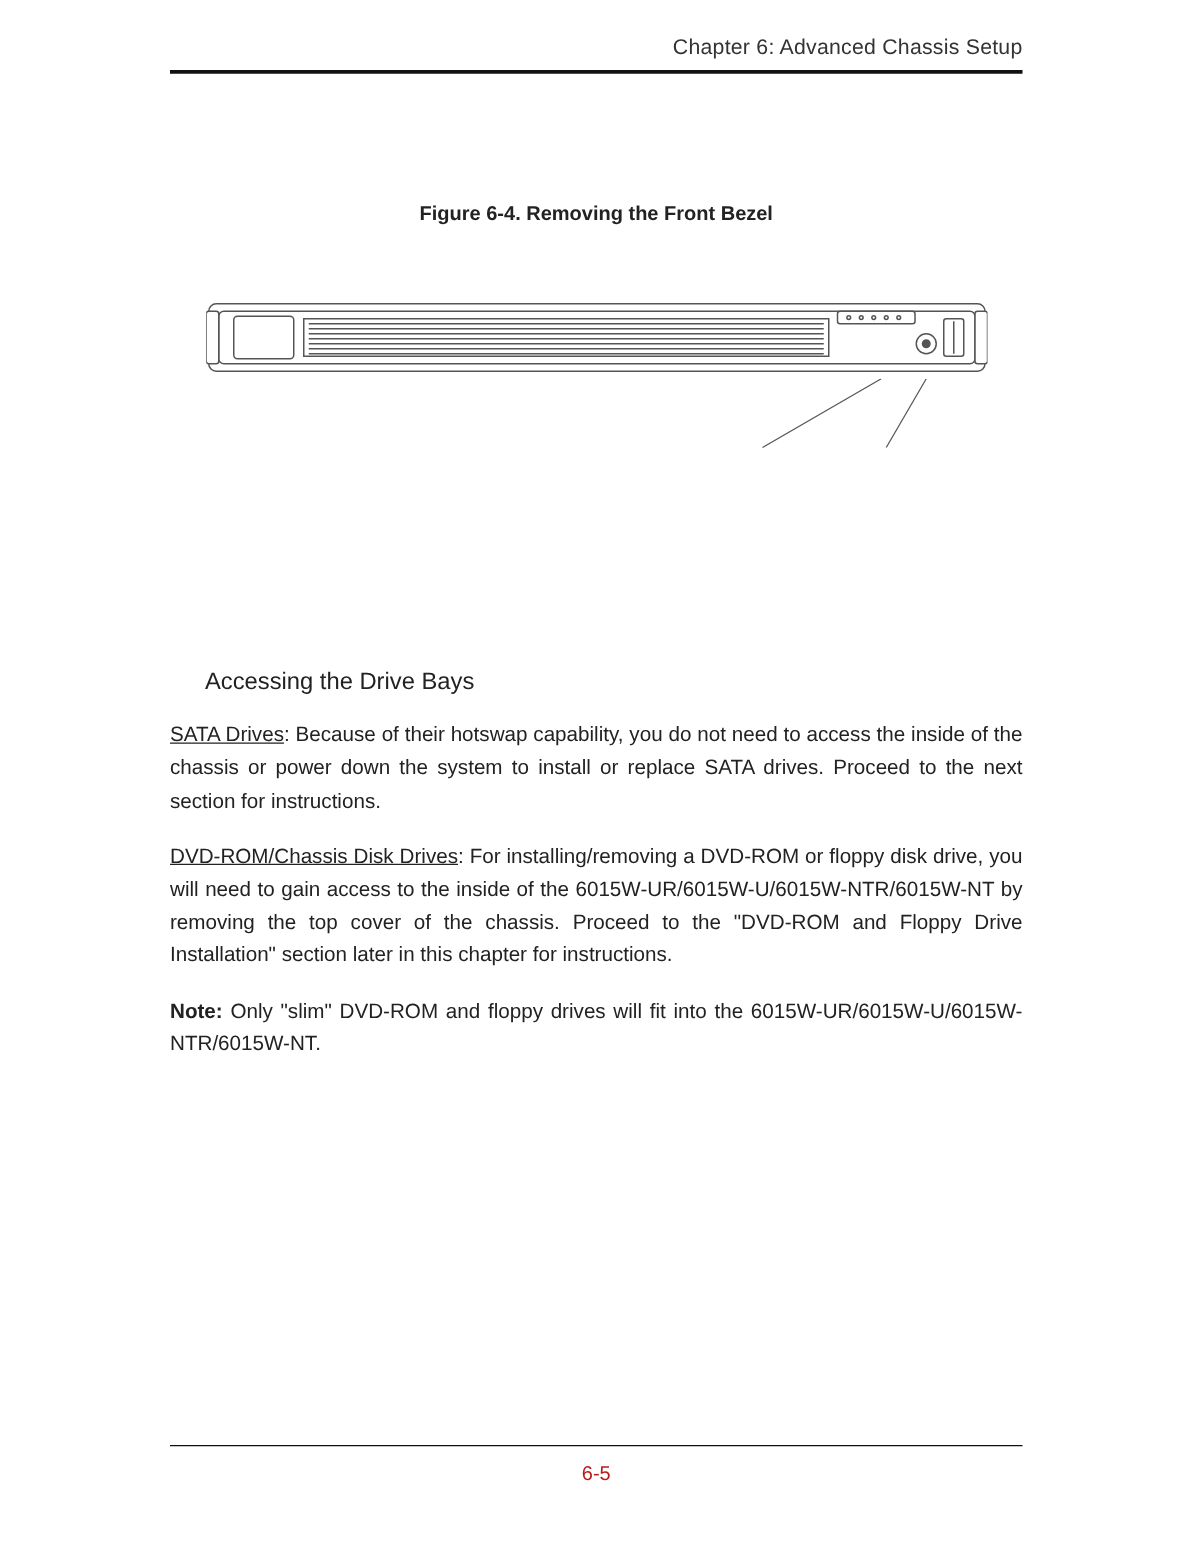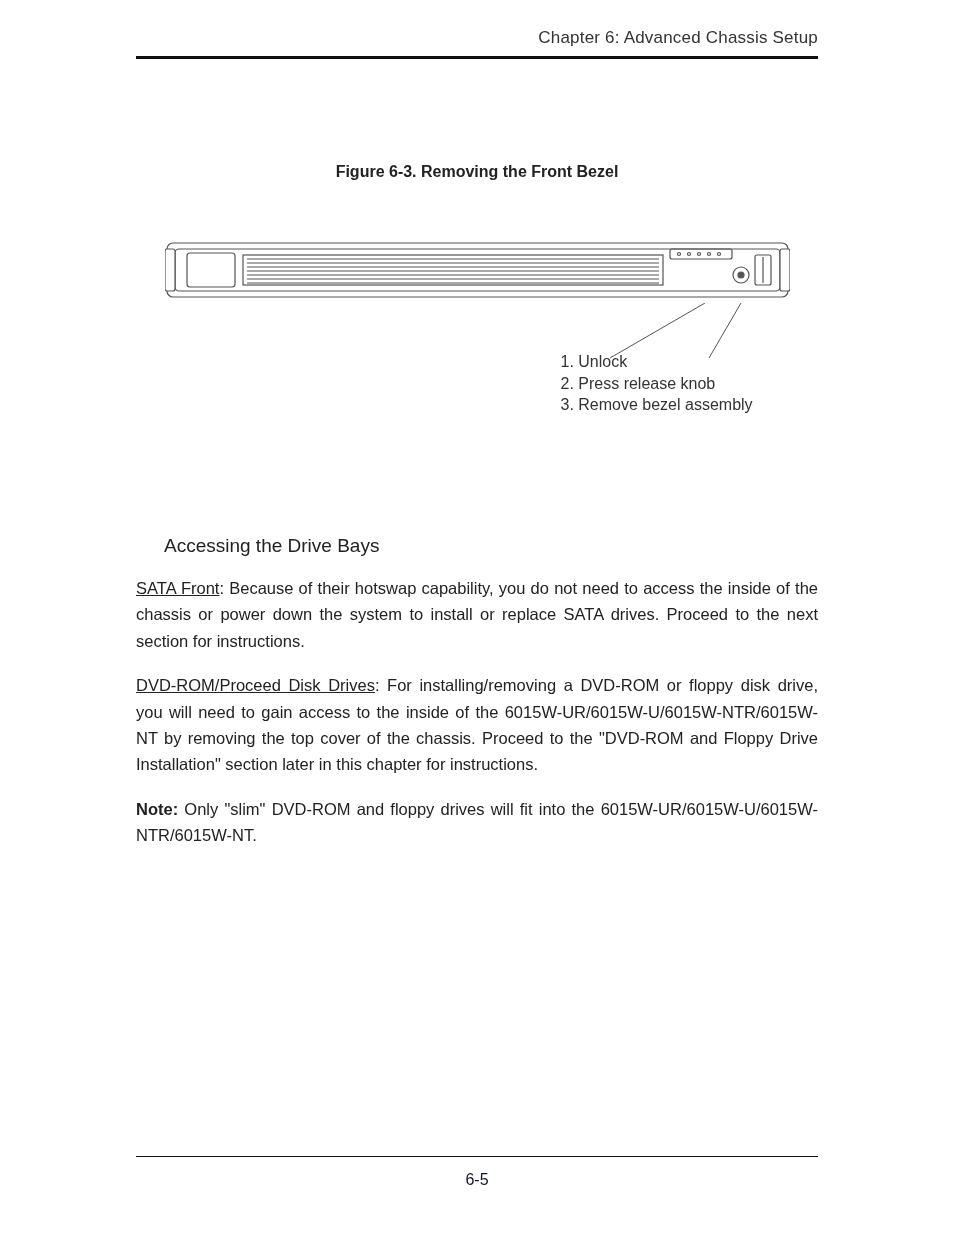--- a/index.html
+++ b/index.html
@@ -88,32 +88,32 @@
     bottom: 78px;
     border-top: 1.5px solid #111;
   }
   .page-num {
     position: absolute;
     left: 0;
     right: 0;
     bottom: 46px;
     text-align: center;
     font-size: 16px;
-    color: #0f172a;
+    color: #b91c1c;
   }
 </style>
 </head>
 <body>
 
 <div class="page">
 
   <div class="header-line">Chapter 6: Advanced Chassis Setup</div>
   <hr class="hr-thick">
 
-  <div class="figure-caption">Figure 6-3. Removing the Front Bezel</div>
+  <div class="figure-caption">Figure 6-4. Removing the Front Bezel</div>
 
   <div class="figure-wrap">
 
     <svg class="chassis-svg" viewBox="0 0 625 70">
       <g stroke="#555" stroke-width="1.2" fill="none">
 
         <rect x="2" y="8" width="621" height="54" rx="6"></rect>
         <rect x="10" y="14" width="605" height="42" rx="4"></rect>
 
         <rect x="0" y="14" width="10" height="42" rx="2" fill="#fff"></rect>
@@ -147,35 +147,30 @@
       </g>
     </svg>
 
     <svg class="callout-svg" viewBox="0 0 625 60">
       <g stroke="#555" stroke-width="1" fill="none">
         <line x1="445" y1="55" x2="540" y2="0"></line>
         <line x1="544" y1="55" x2="576" y2="0"></line>
       </g>
     </svg>
 
-    <div class="steps">
-      <div>1. Unlock</div>
-      <div>2. Press release knob</div>
-      <div>3. Remove bezel assembly</div>
-    </div>
   </div>
 
   <div class="section-title">Accessing the Drive Bays</div>
 
   <p class="body-para">
-    <span class="ul">SATA Front</span><span>: Because of their hotswap capability, you do not need to access the inside of the chassis or power down the system to install or replace SATA drives. Proceed to the next section for instructions.</span>
+    <span class="ul">SATA Drives</span><span>: Because of their hotswap capability, you do not need to access the inside of the chassis or power down the system to install or replace SATA drives. Proceed to the next section for instructions.</span>
   </p>
 
   <p class="body-para">
-    <span class="ul">DVD-ROM/Proceed Disk Drives</span><span>: For installing/removing a DVD-ROM or floppy disk drive, you will need to gain access to the inside of the 6015W-UR/6015W-U/6015W-NTR/6015W-NT by removing the top cover of the chassis. Proceed to the "DVD-ROM and Floppy Drive Installation" section later in this chapter for instructions.</span>
+    <span class="ul">DVD-ROM/Chassis Disk Drives</span><span>: For installing/removing a DVD-ROM or floppy disk drive, you will need to gain access to the inside of the 6015W-UR/6015W-U/6015W-NTR/6015W-NT by removing the top cover of the chassis. Proceed to the "DVD-ROM and Floppy Drive Installation" section later in this chapter for instructions.</span>
   </p>
 
   <p class="body-para">
     <span class="bold">Note:</span><span> Only "slim" DVD-ROM and floppy drives will fit into the 6015W-UR/6015W-U/6015W-NTR/6015W-NT.</span>
   </p>
 
   <div class="footer-rule"></div>
   <div class="page-num">6-5</div>
 </div>
 

